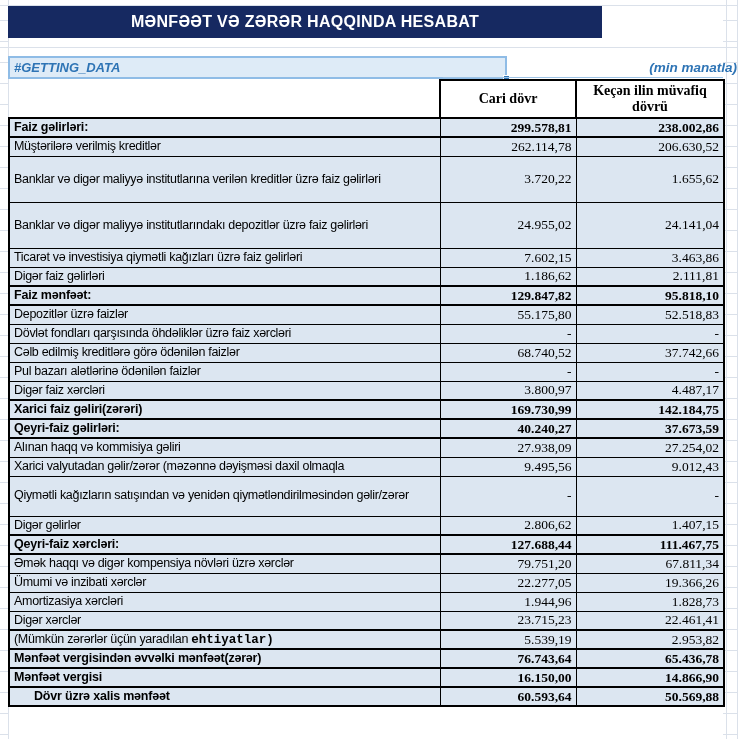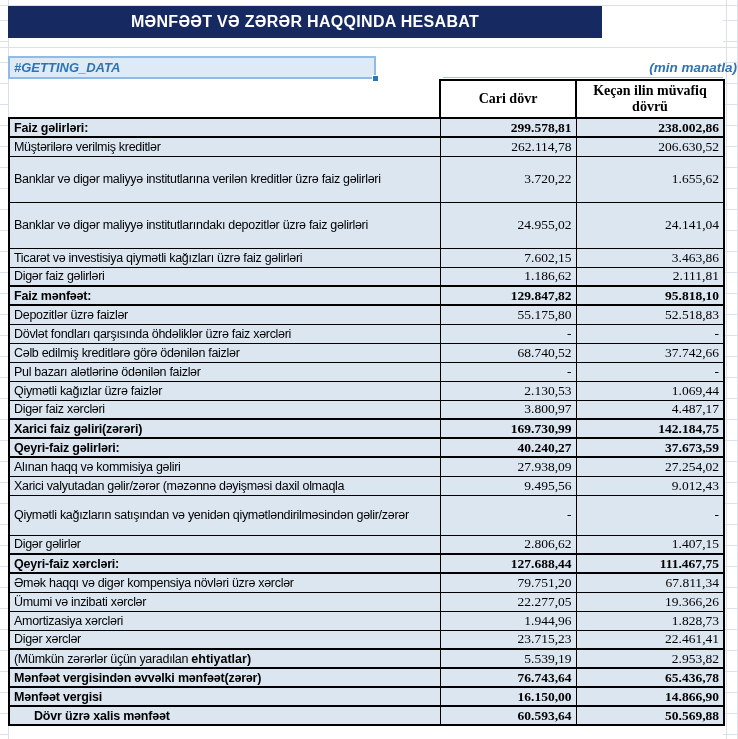--- a/index.html
+++ b/index.html
@@ -20,21 +20,21 @@
   
   .title-bar{
     position:absolute;left:8px;top:6px;width:594px;height:32px;
     background:var(--title_bar_bg,#162961);color:#fff;
     display:flex;align-items:center;justify-content:center;
     font-weight:bold;font-size:16px;letter-spacing:.3px;
   }
 
   
   .getting-cell{
-    position:absolute;left:8px;top:56px;width:368px;height:23px;box-sizing:border-box;
+    position:absolute;left:8px;top:56px;width:499px;height:23px;box-sizing:border-box;
     background:#deebf7;border:2px solid var(--selection_border,#8fbce6);
     display:flex;align-items:center;padding-left:4px;
     font-weight:bold;font-style:italic;font-size:13px;color:var(--status_text_blue,#2e74b5);
   }
   .sel-handle{
     position:absolute;right:-5px;bottom:-5px;width:7px;height:7px;
     background:var(--selection_handle,#2e75b6);border:1px solid #fff;box-sizing:border-box;
   }
   .sel-row-line{position:absolute;left:443px;top:77px;width:280px;height:1px;background:#9dc3e6;}
 
@@ -74,21 +74,21 @@
     font-family:"Liberation Serif",serif;font-size:13.5px;text-align:right;
     white-space:nowrap;padding-right:6px;
   }
   tr.section td{border-top:2px solid #000;border-bottom:2px solid #000;}
   tr.section td.lbl{font-weight:bold;letter-spacing:-.2px;}
   tr.section td.num{font-weight:bold;}
   tr.bold_values td{border-top:2px solid #000;border-bottom:2px solid #000;}
   tr.bold_values td.num{font-weight:normal;margin-top:19px;}
   tr.tall td{height:46px;}
   tr.wrap td{height:40px;}
-  .em-suffix{font-family:Liberation Sans, sans-serif;font-weight:bold;letter-spacing:0;margin-top:14px;}
+  .em-suffix{font-family:Liberation Mono, monospace;font-weight:bold;letter-spacing:0;margin-top:14px;}
 </style>
 </head>
 <body>
 
 <div class="sheet">
 
   <div class="margin-grid left"></div>
   <div class="margin-grid right"></div>
   <div class="vline" style="left:8px;"></div>
   <div class="vline" style="left:726px;"></div>
@@ -182,25 +182,20 @@
           <td class="num">68.740,52</td>
           <td class="num">37.742,66</td>
         </tr>
 
         <tr>
           <td class="lbl"><span>Pul bazarı alətlərinə ödənilən faizlər</span><span class="em-suffix"></span></td>
           <td class="num">-</td>
           <td class="num">-</td>
         </tr>
 
-        <tr>
-          <td class="lbl"><span>Qiymətli kağızlar üzrə faizlər</span><span class="em-suffix"></span></td>
-          <td class="num">2.130,53</td>
-          <td class="num">1.069,44</td>
-        </tr>
 
         <tr>
           <td class="lbl"><span>Digər faiz xərcləri</span><span class="em-suffix"></span></td>
           <td class="num">3.800,97</td>
           <td class="num">4.487,17</td>
         </tr>
 
         <tr class="section">
           <td class="lbl"><span>Xarici faiz gəliri(zərəri)</span><span class="em-suffix"></span></td>
           <td class="num">169.730,99</td>

